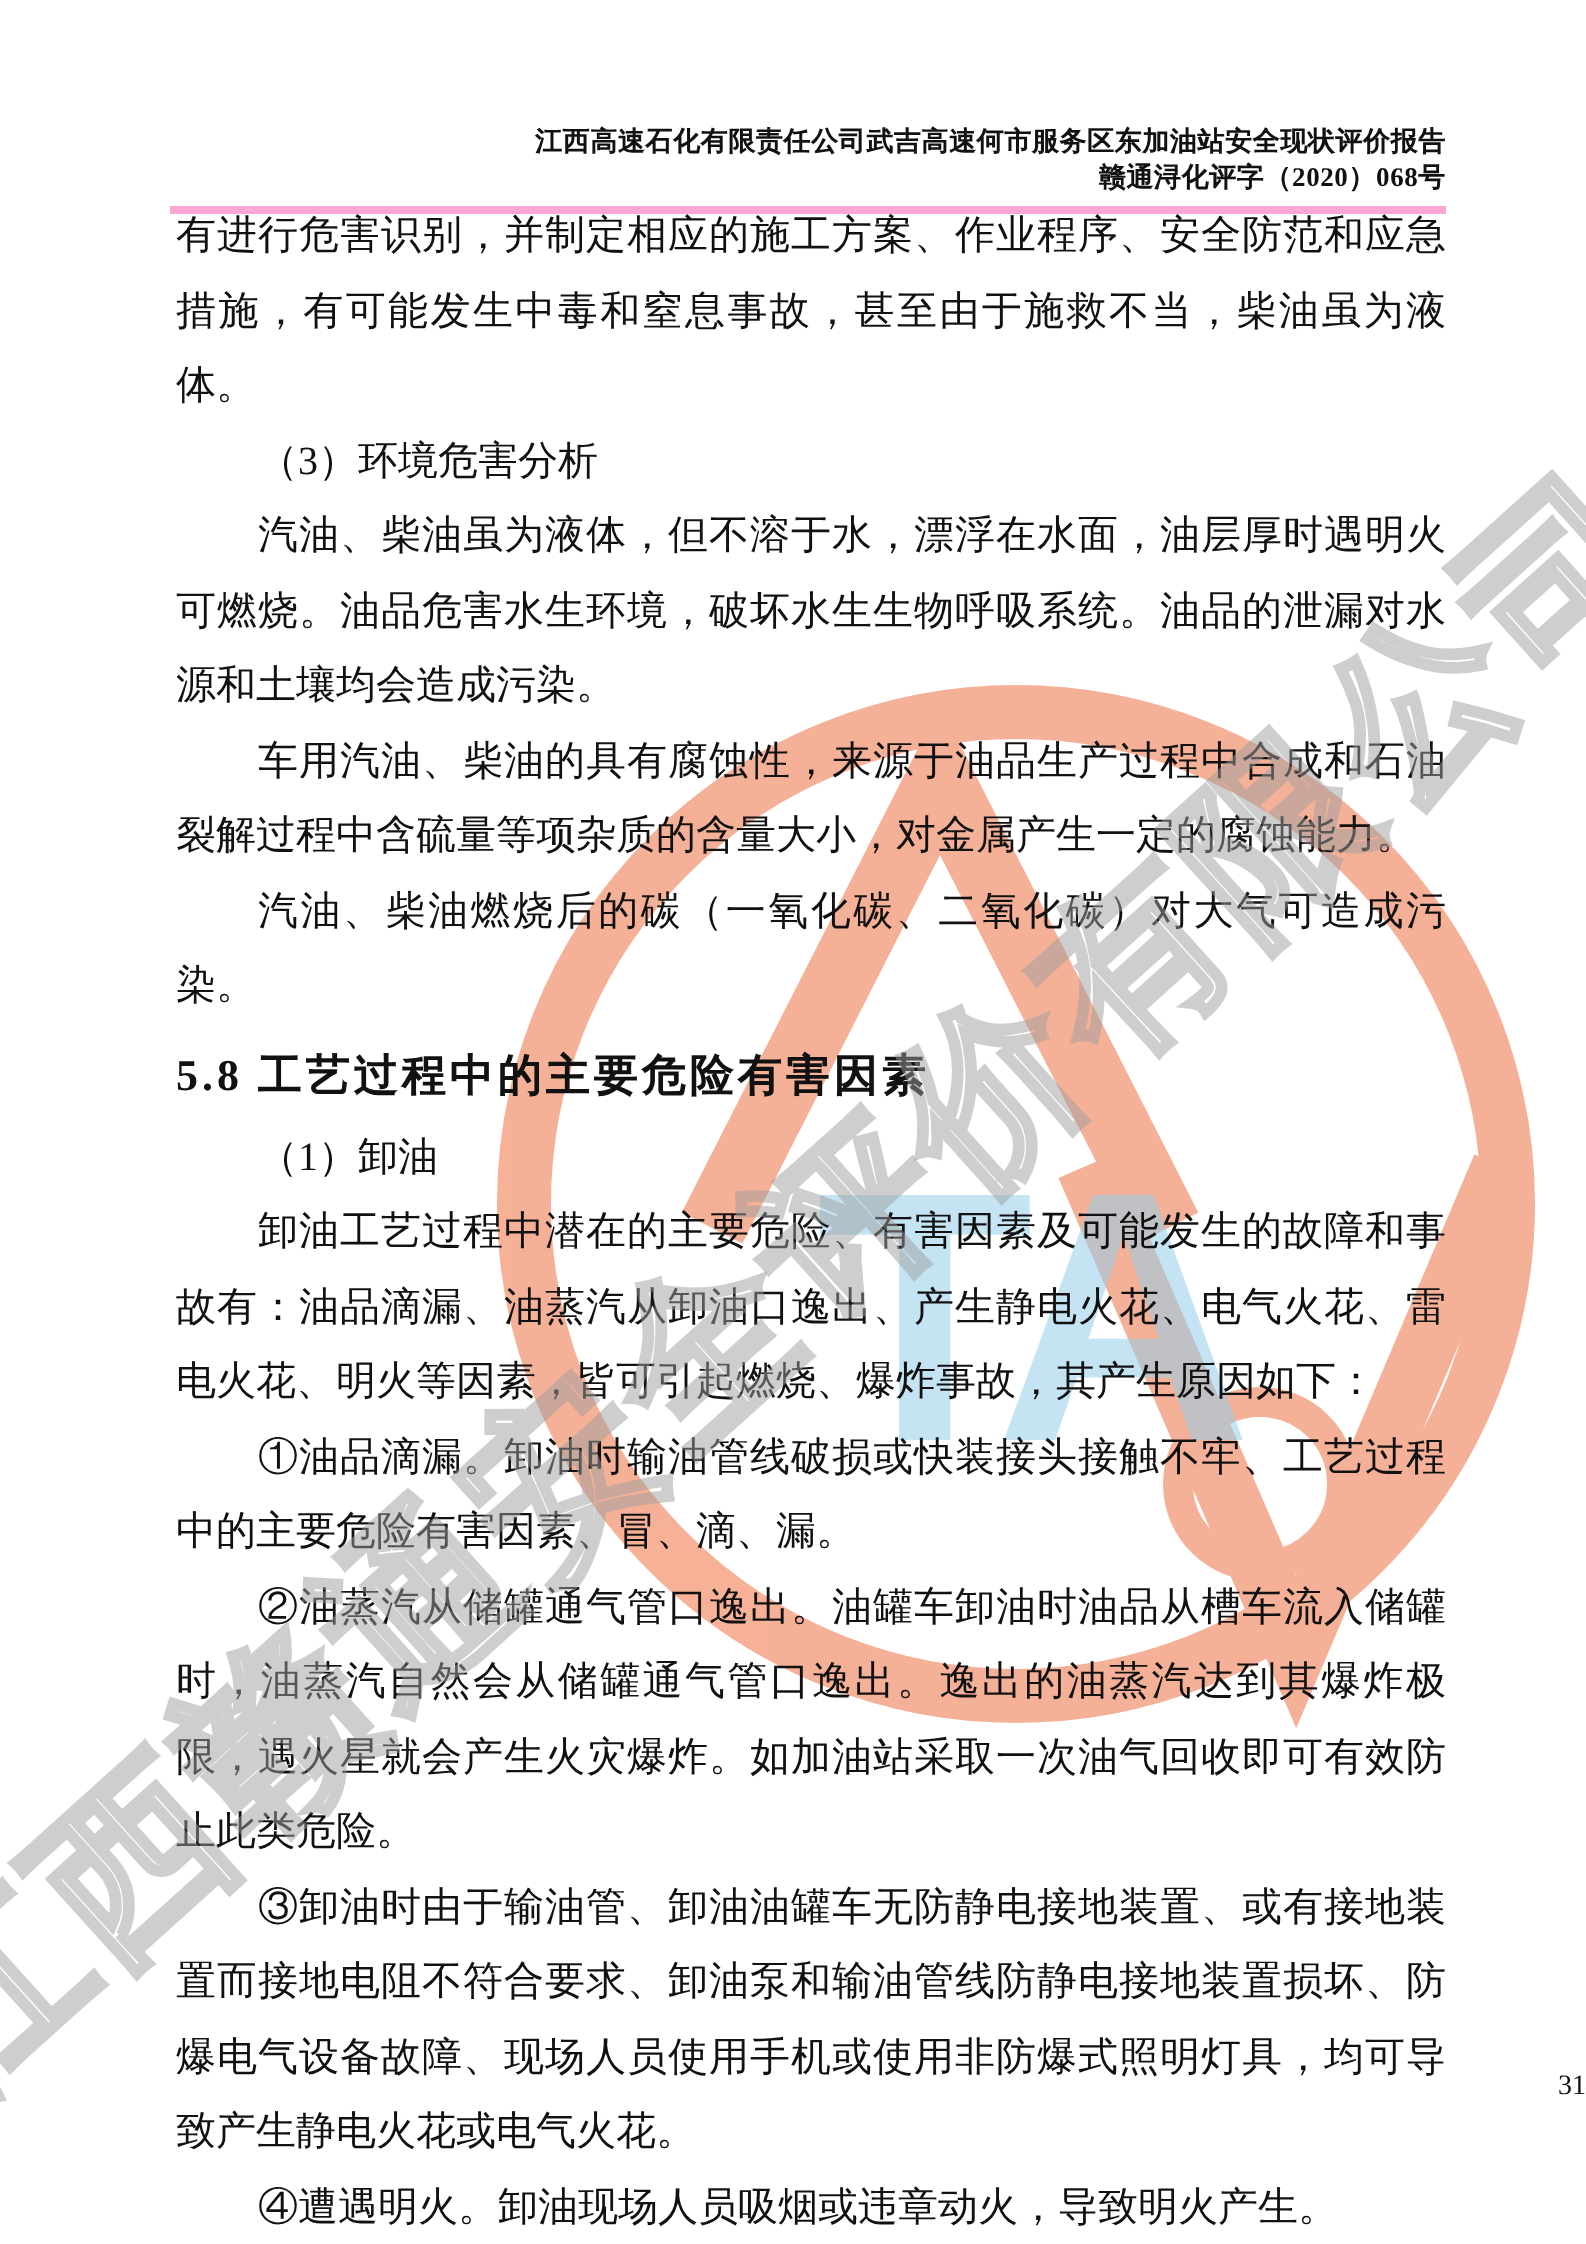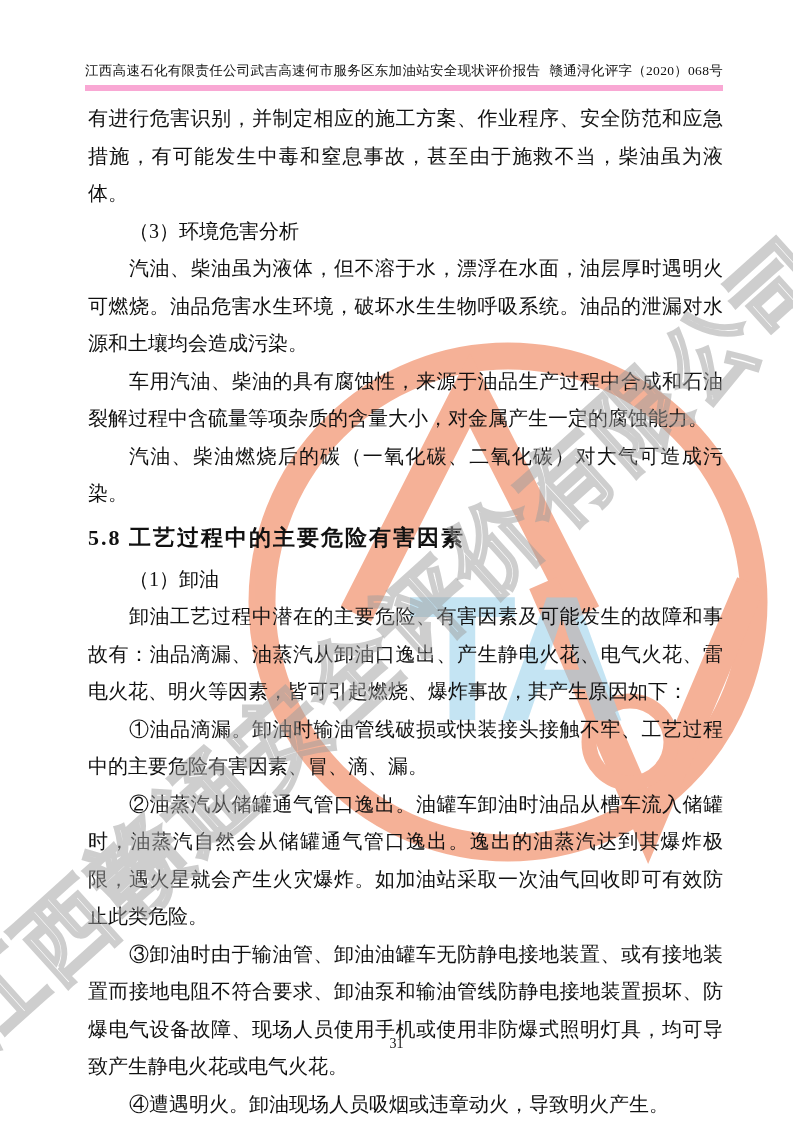--- a/index.html
+++ b/index.html
@@ -10,44 +10,45 @@
     margin:0 auto;
     background:#ffffff;
     overflow:hidden;
     font-family:"Liberation Serif","DejaVu Serif",serif;
     color:#111;
   }
   
   .hdr {
     position:absolute; left:85px; right:70px; top:62px;
     display:flex; justify-content:space-between; align-items:flex-end;
-    border-bottom:6px solid #f9a8d4;
+    border-bottom:4px solid #f9a8d4;
     padding-bottom:5px;
-    font-size:13.5px; font-weight:normal; letter-spacing:.3px;
+    font-size:13.5px; font-weight:bold; letter-spacing:.3px;
     white-space:nowrap;
     z-index:2;
+    flex-direction:column;
   }
   
   .doc {
     position:absolute; left:88px; right:70px; top:100px;
     font-size:20px; line-height:37.5px;
     text-align:justify; text-justify:inter-ideograph;
     z-index:2;
   }
   .doc p { text-indent:2.05em; margin:0; }
   .doc p.first { text-indent:0; }
   .doc h2 {
     font-size:22px; font-weight:bold; letter-spacing:2px;
     line-height:40px; margin:5px 0 3px 0;
     font-family:"Liberation Serif","DejaVu Serif",serif;
   }
   
   .ftr {
     position:absolute; left:0; right:0; top:1036px;
-    text-align:center; font-size:14px; z-index:2;
+    text-align:right; font-size:14px; z-index:2;
   }
   
   .wm-logo { position:absolute; left:0; top:0; z-index:0; pointer-events:none; }
   .wm-ta {
     position:absolute; left:408px; top:570px;
     font-family:"Liberation Sans","DejaVu Sans",sans-serif;
     font-size:178px; font-weight:bold; letter-spacing:-6px;
     color:rgba(148,205,234,0.55);
     z-index:1; pointer-events:none; line-height:1;
   }

